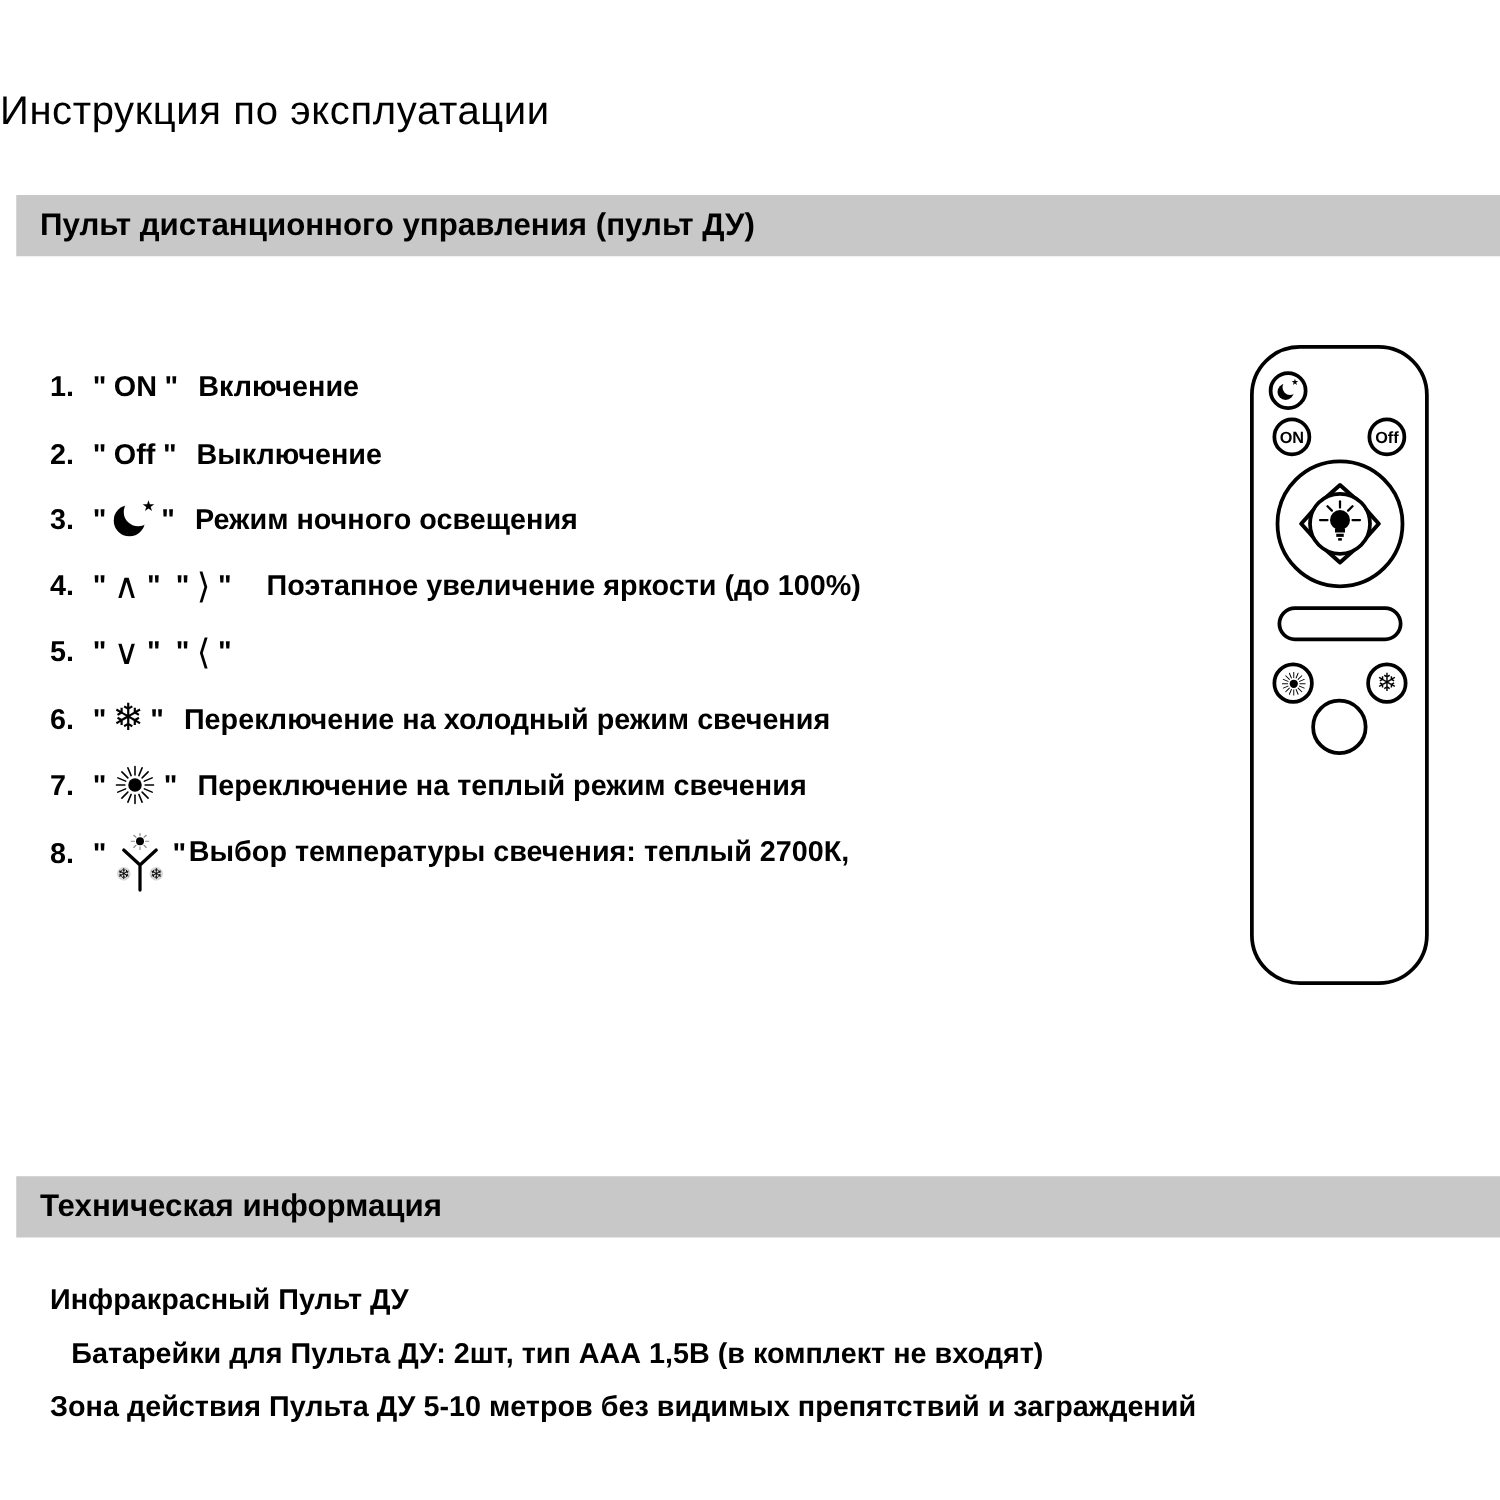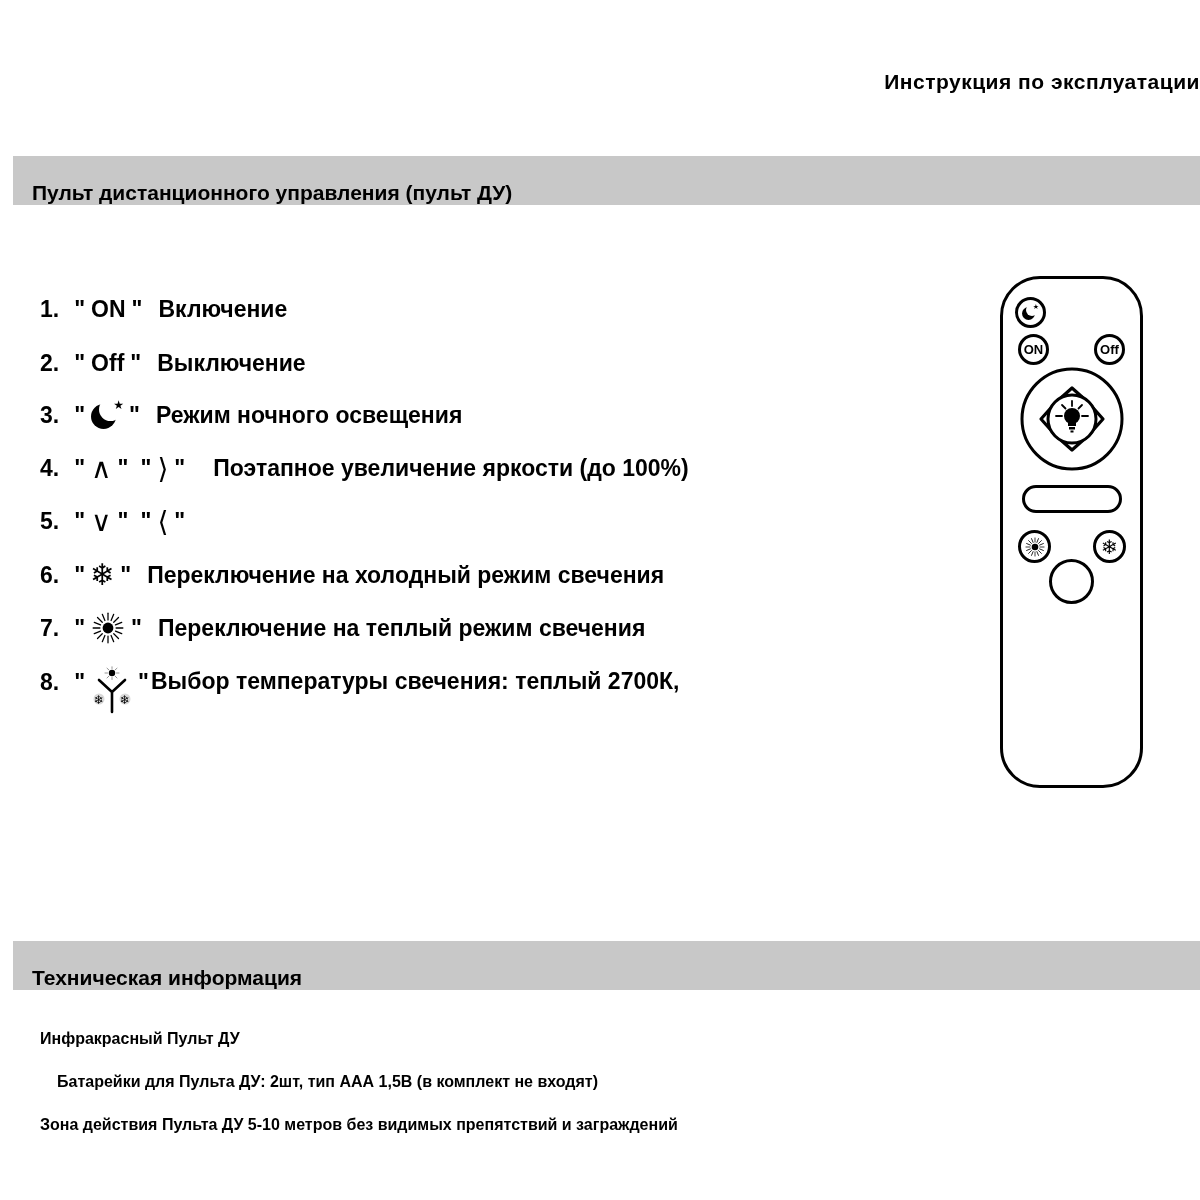--- a/index.html
+++ b/index.html
@@ -1,23 +1,23 @@
 <!DOCTYPE html>
 <html><head>
 <meta charset="utf-8">
 <style>
   html,body{margin:0;padding:0;background:#fff;}
   #page{position:relative;width:1200px;height:1200px;background:#ffffff;overflow:hidden;
         font-family:"Liberation Sans","DejaVu Sans",sans-serif;color:#000;}
   
-  .title{position:absolute;top:70px;left:0;width:100%;text-align:right;
-         font-size:21px;font-weight:700;letter-spacing:.5px;}
+  .title{position:absolute;top:70px;left:0;width:100%;text-align:left;
+         font-size:32px;font-weight:400;letter-spacing:.5px;}
   
   .bar{position:absolute;left:13px;right:0;height:49px;background:#c8c8c8;
-       display:flex;align-items:flex-end;padding-left:19px;font-size:21px;font-weight:700;}
+       display:flex;align-items:center;padding-left:19px;font-size:25px;font-weight:700;}
   #bar-remote{top:156px;}
   #bar-tech{top:941px;}
   
   .row{position:absolute;left:40px;display:flex;align-items:center;
        font-size:23px;font-weight:700;white-space:nowrap;}
   .num{margin-right:13px;}
   .q{margin:0 2px;}
   .g2{margin-left:10px;}
   .sym{margin:0 4px;}
   .sym-thin{font-weight:400;font-size:28px;line-height:1;margin:0 4px;position:relative;top:1px;}
@@ -49,21 +49,21 @@
   #rc-moon{left:12px;top:18px;width:31px;height:31px;}
   #rc-on{left:15px;top:55px;width:31px;height:31px;font-size:13px;}
   #rc-off{left:91px;top:55px;width:31px;height:31px;font-size:13px;}
   #rc-dpad{position:absolute;left:17px;top:88px;width:104px;height:104px;}
   #rc-pill{position:absolute;left:19px;top:206px;width:100px;height:28px;
            border:3px solid #000;border-radius:14px;box-sizing:border-box;background:#fff;}
   #rc-warm{left:15px;top:251px;width:33px;height:33px;}
   #rc-cold{left:90px;top:251px;width:33px;height:33px;font-size:20px;font-weight:400;}
   #rc-plain{left:46px;top:280px;width:45px;height:45px;}
   
-  .tech-line{position:absolute;left:40px;font-size:16px;font-weight:700;line-height:26px;white-space:nowrap;}
+  .tech-line{position:absolute;left:40px;font-size:23px;font-weight:700;line-height:26px;white-space:nowrap;}
   #tech-0{top:1026px;}
   #tech-1{top:1069px;margin-left:17px;}
   #tech-2{top:1112px;}
   .hidden-defs{position:absolute;width:0;height:0;}
 </style>
 </head>
 <body>
 
 <svg class="hidden-defs" aria-hidden="true">
   <defs>

